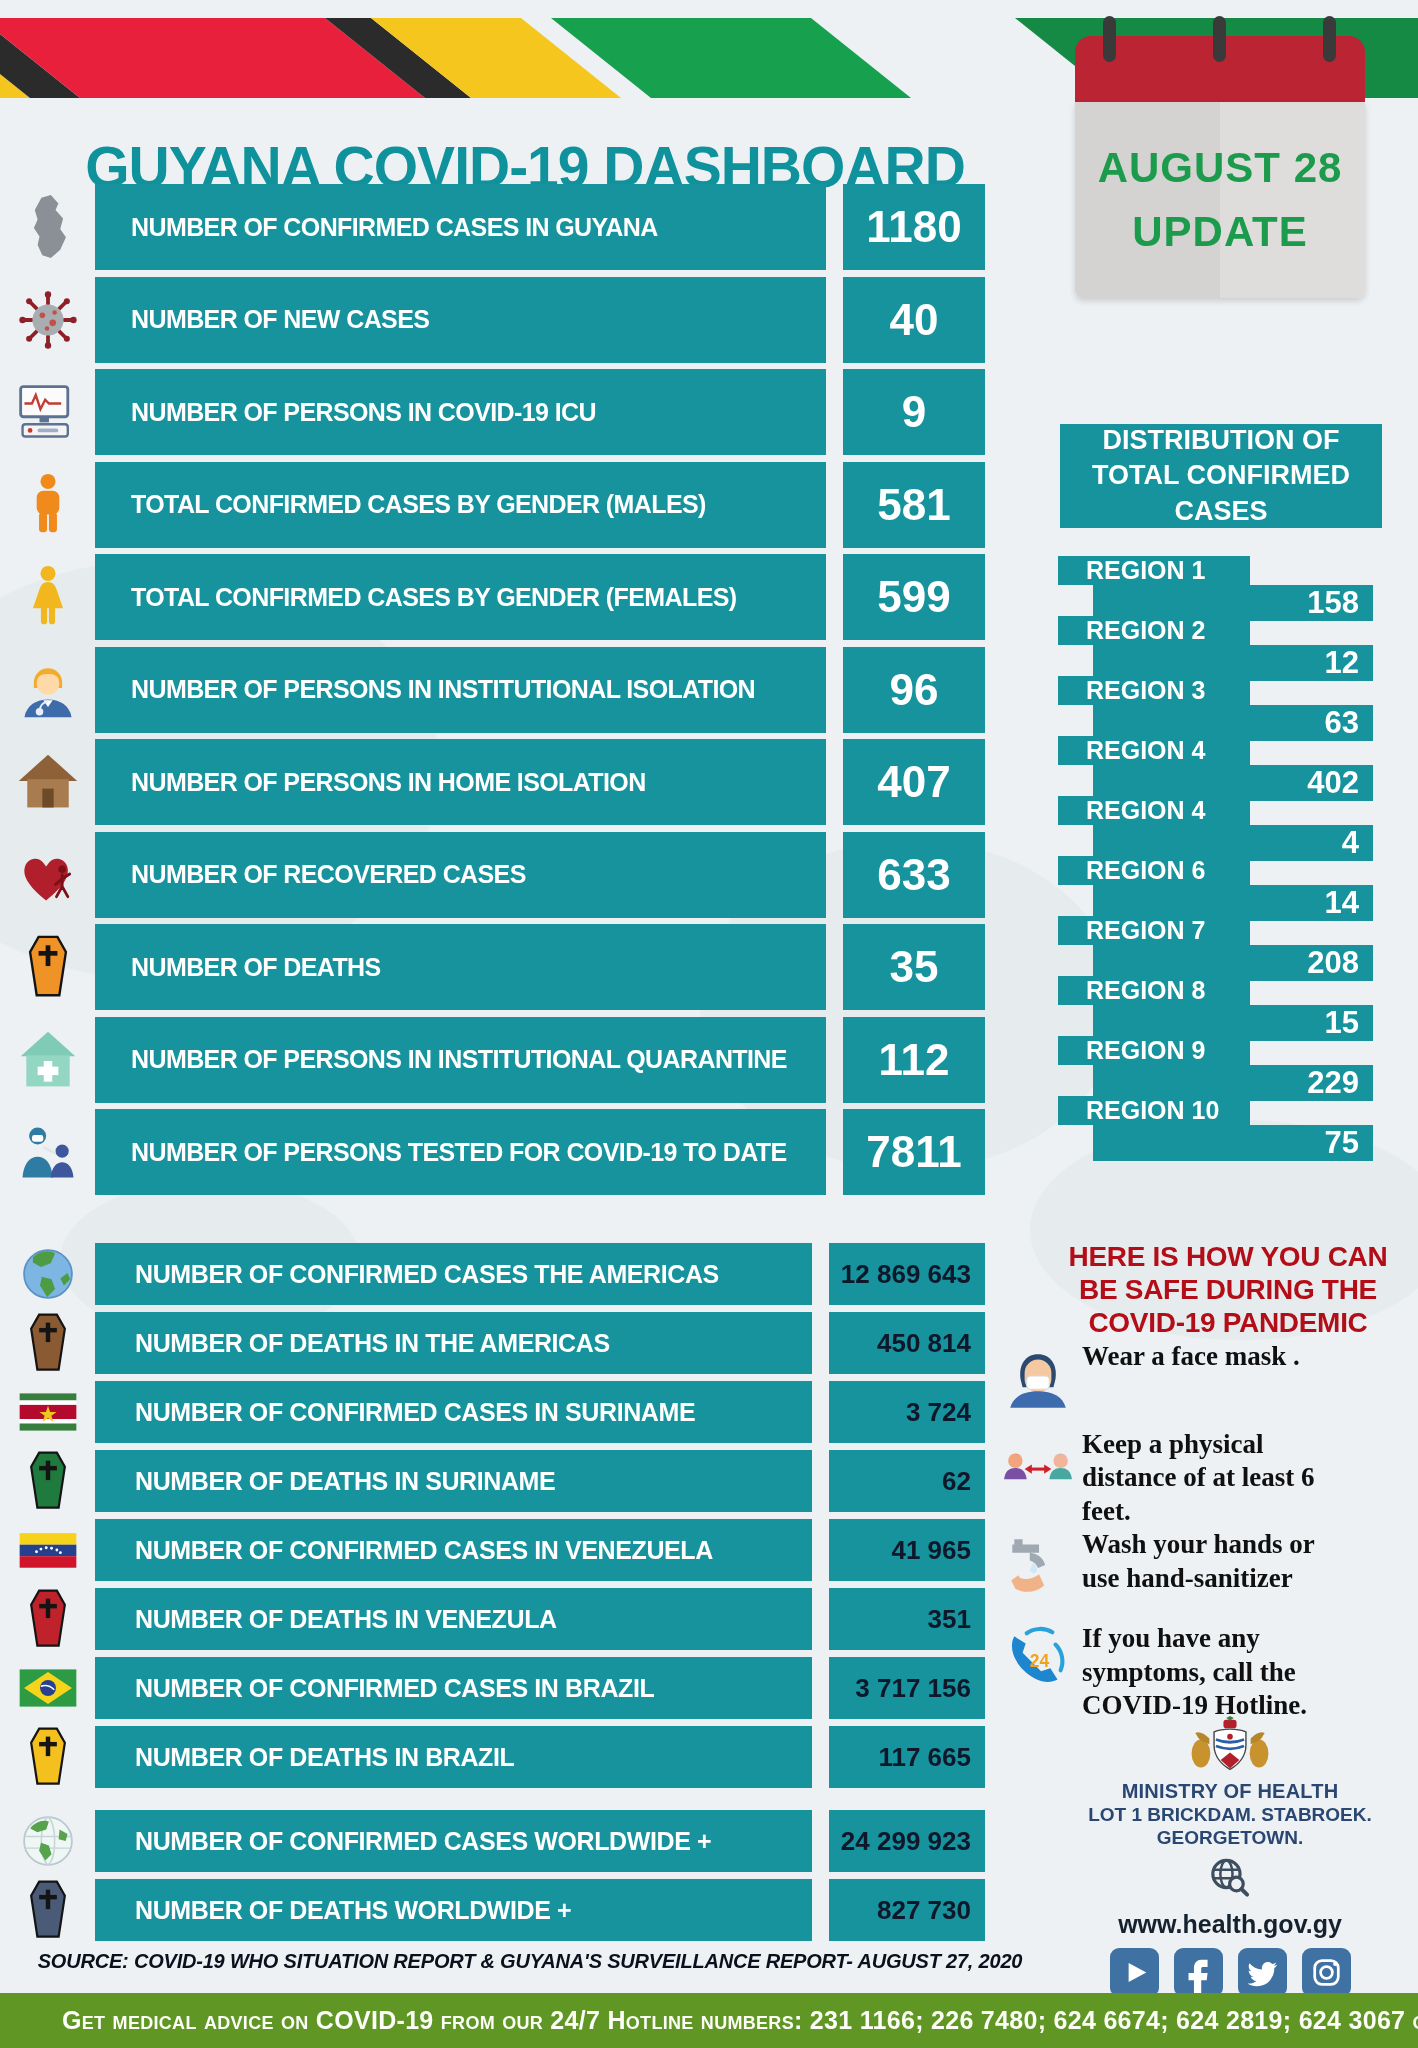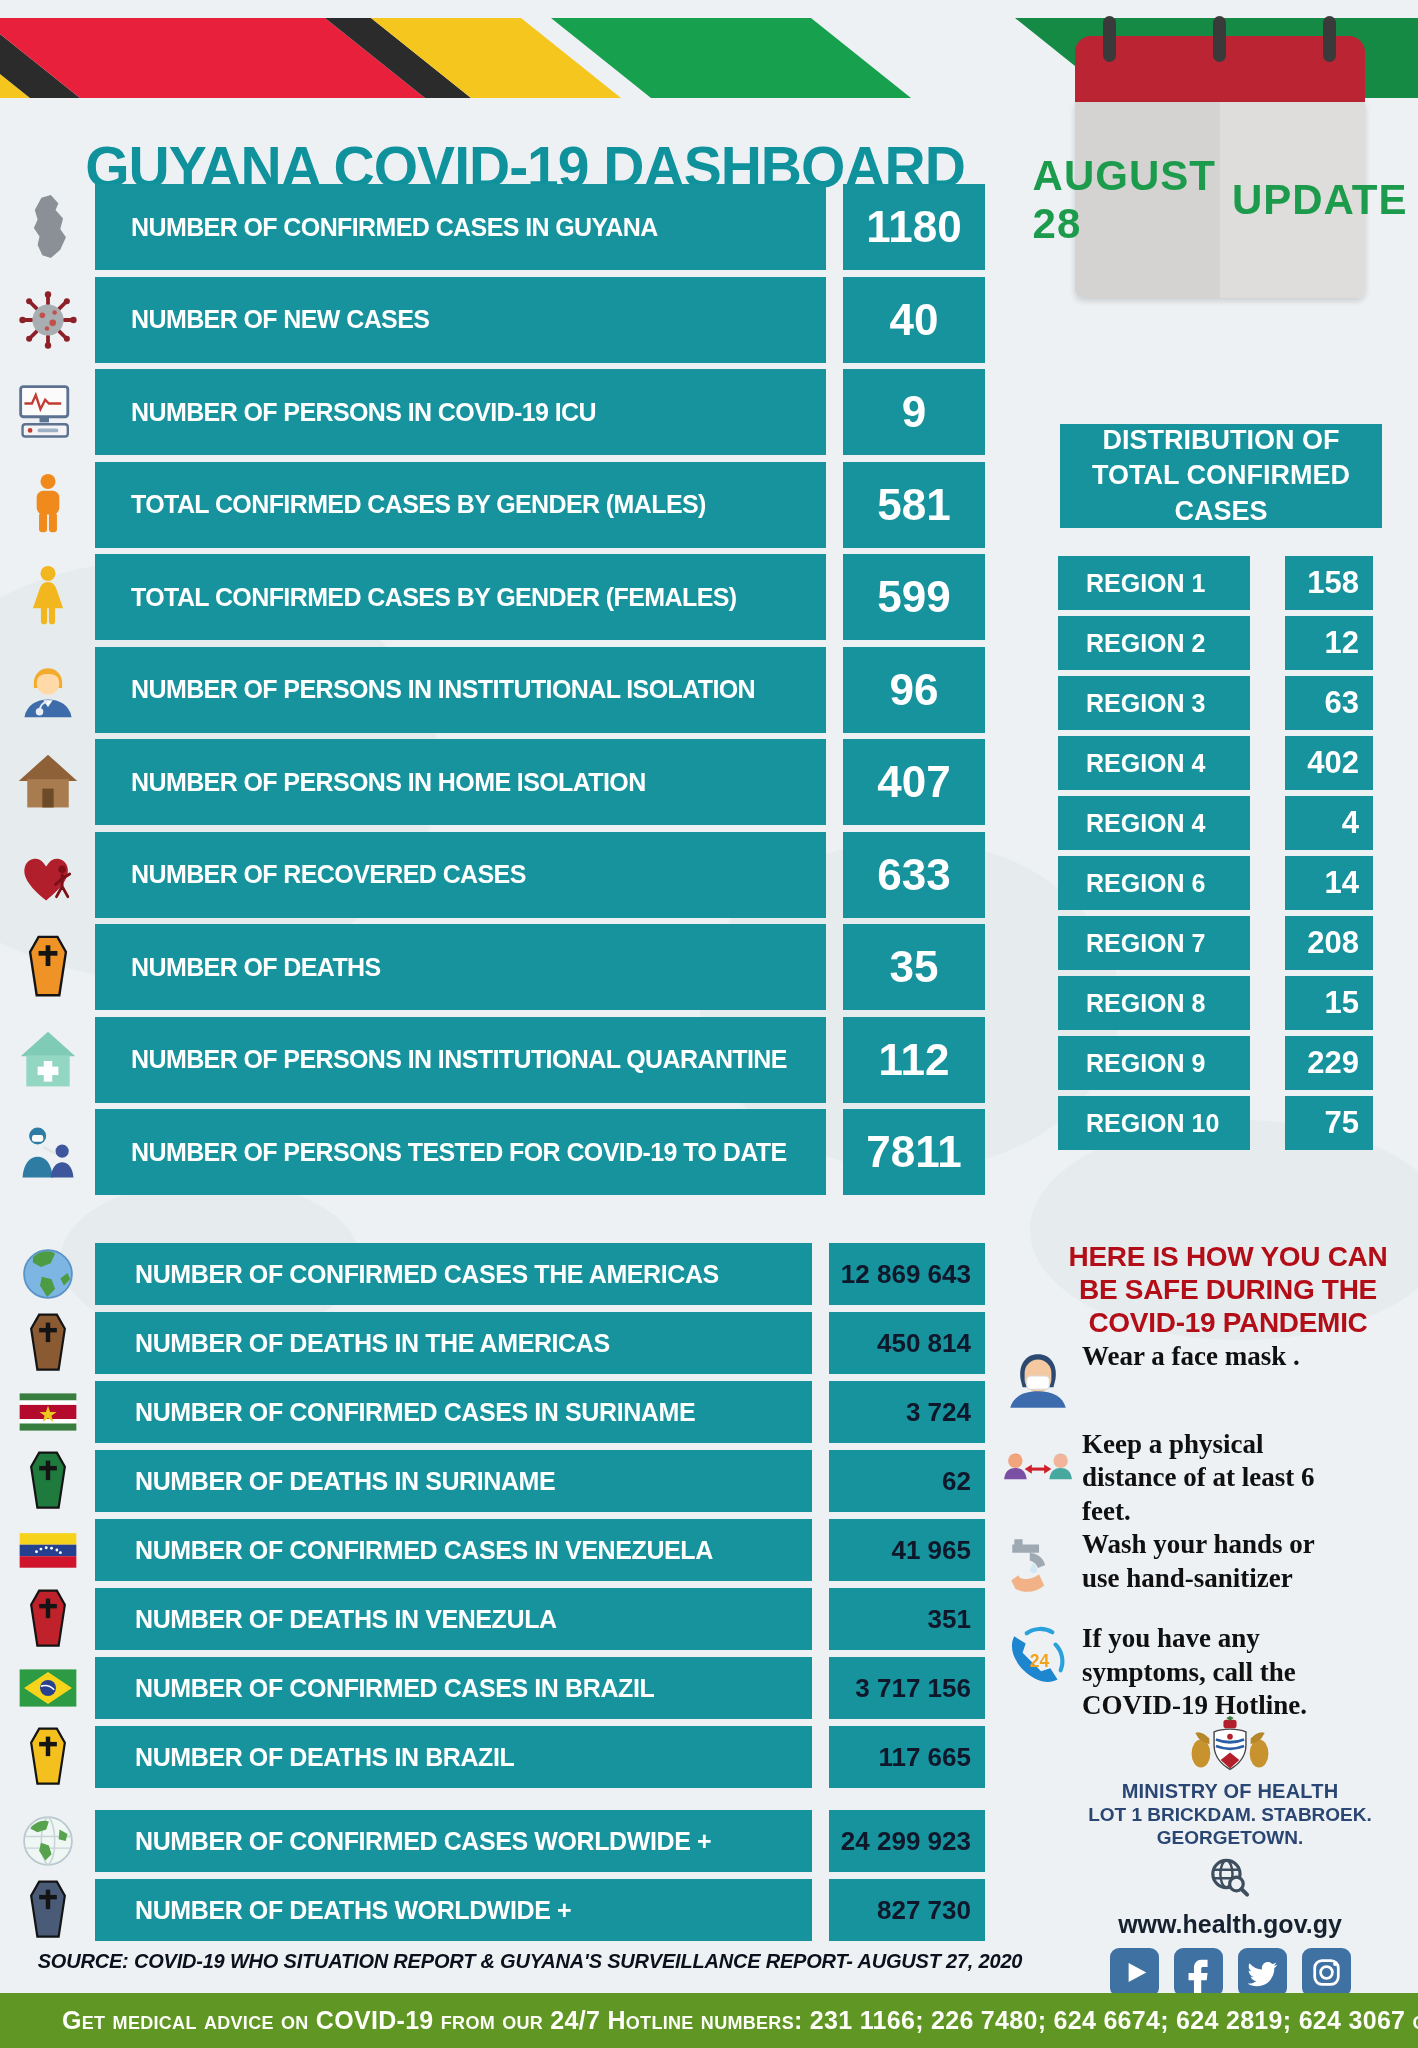--- a/index.html
+++ b/index.html
@@ -18,21 +18,21 @@
   
   .flag-banner{position:absolute;left:0;top:0;z-index:1;}
 
   
   .calendar{position:absolute;left:1075px;top:36px;width:290px;height:262px;z-index:3;}
   .cal-header{position:absolute;left:0;top:0;width:100%;height:66px;background:var(--calendar-red);
               border-radius:16px 16px 0 0;}
   .cal-body{position:absolute;left:0;top:66px;width:100%;height:196px;
             background:linear-gradient(90deg,#d4d3d1 0 50%,#dedddb 50% 100%);
             border-radius:0 0 8px 8px;box-shadow:0 3px 6px rgba(0,0,0,.15);
-            display:flex;flex-direction:row;align-items:center;justify-content:center;gap:16px;}
+            display:flex;flex-direction:column;align-items:center;justify-content:center;gap:16px;}
   .cal-line{font-size:42px;font-weight:bold;color:var(--accent-green);letter-spacing:1px;}
   .pin{position:absolute;top:-20px;width:13px;height:46px;background:#3a3a3a;border-radius:7px;}
   .pin1{left:28px;}  .pin2{left:138px;}  .pin3{left:248px;}
 
   
   .page-title{position:absolute;left:30px;top:96px;width:990px;text-align:center;
               font-size:57px;font-weight:bold;color:#0f929c;letter-spacing:-1px;z-index:2;}
 
   
   #stats-rows{position:absolute;left:0;top:184px;width:985px;z-index:2;}
@@ -42,21 +42,21 @@
   .slabel{flex:1;background:var(--teal);color:#fff;display:flex;align-items:center;
           padding-left:36px;font-size:25px;font-weight:bold;letter-spacing:-0.6px;margin-right:17px;}
   .svalue{width:142px;flex:none;background:var(--teal);color:#fff;display:flex;
           align-items:center;justify-content:center;font-size:44px;font-weight:bold;}
 
   
   .dist-header{position:absolute;left:1060px;top:424px;width:322px;height:104px;background:var(--teal);
                color:#fff;display:flex;align-items:center;justify-content:center;text-align:center;
                font-size:27px;font-weight:bold;line-height:1.32;padding:0 24px;box-sizing:border-box;z-index:2;}
   #region-rows{position:absolute;left:1058px;top:556px;width:315px;z-index:2;}
-  .rrow{display:flex;height:54px;margin-bottom:6px;}
+  .rrow{display:flex;height:54px;margin-bottom:6px;flex-direction:column;}
   .rlabel{width:192px;flex:none;background:var(--teal);color:#fff;display:flex;align-items:center;
           padding-left:28px;font-size:25px;font-weight:bold;box-sizing:border-box;}
   .rvalue{flex:1;margin-left:35px;background:var(--teal);color:#fff;display:flex;align-items:center;
           justify-content:flex-end;padding-right:14px;font-size:31px;font-weight:bold;}
 
   
   #global-rows{position:absolute;left:0;top:1243px;width:985px;z-index:2;}
   .grow{display:flex;height:62px;margin-bottom:7px;}
   .grow.gap-before{margin-top:22px;}
   .gicon{width:95px;flex:none;display:flex;align-items:center;justify-content:center;}

